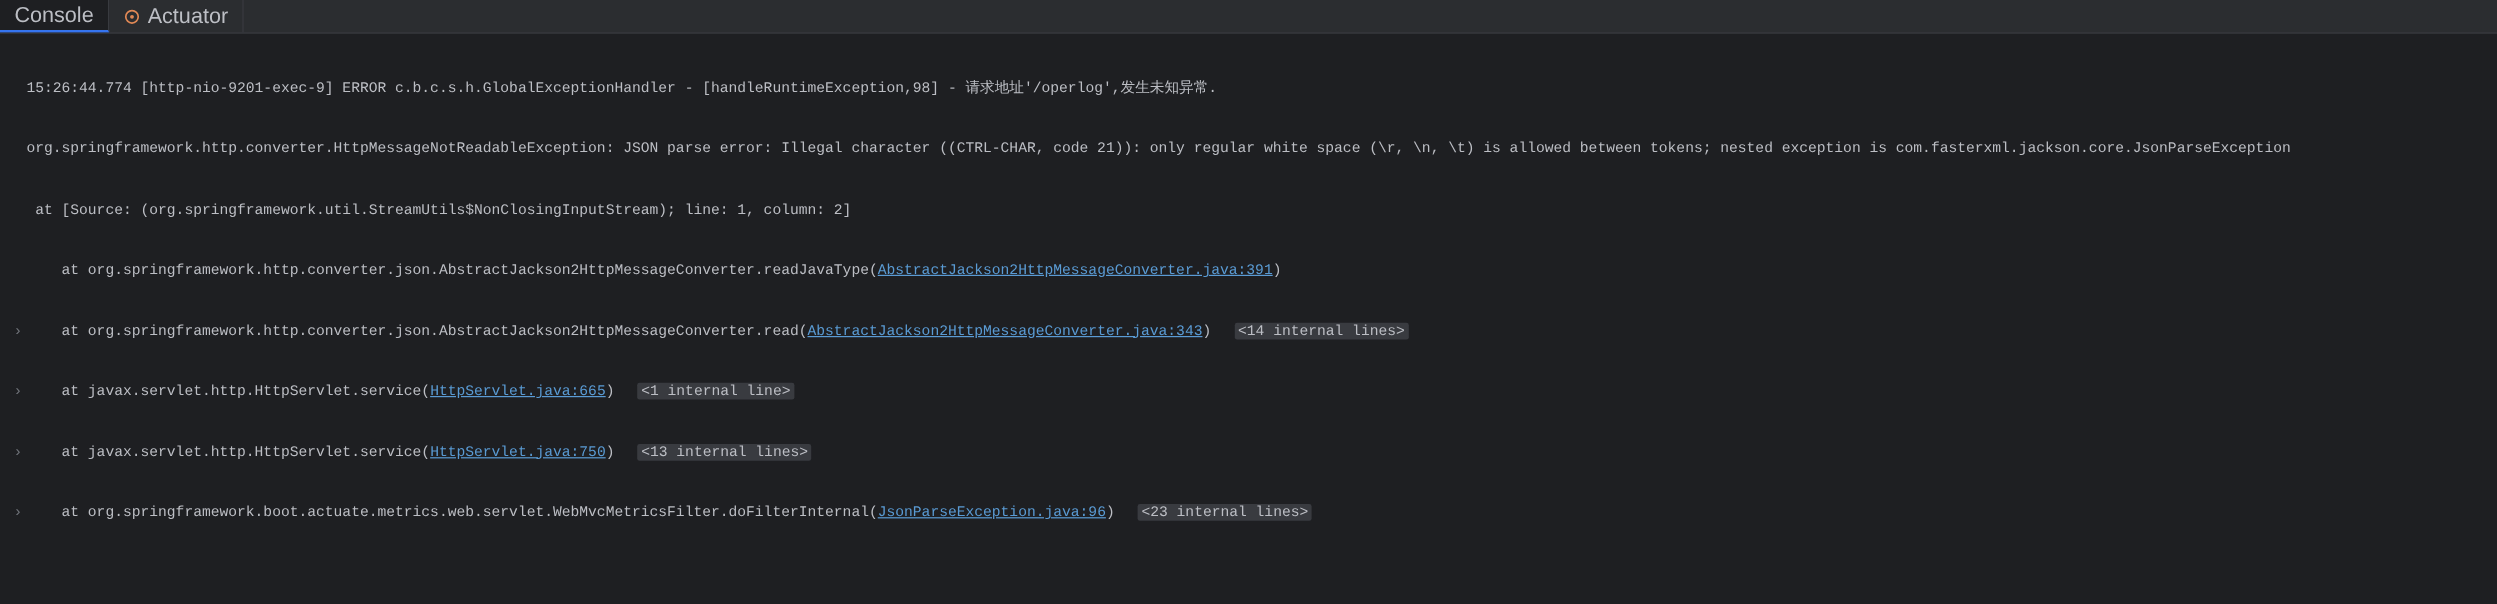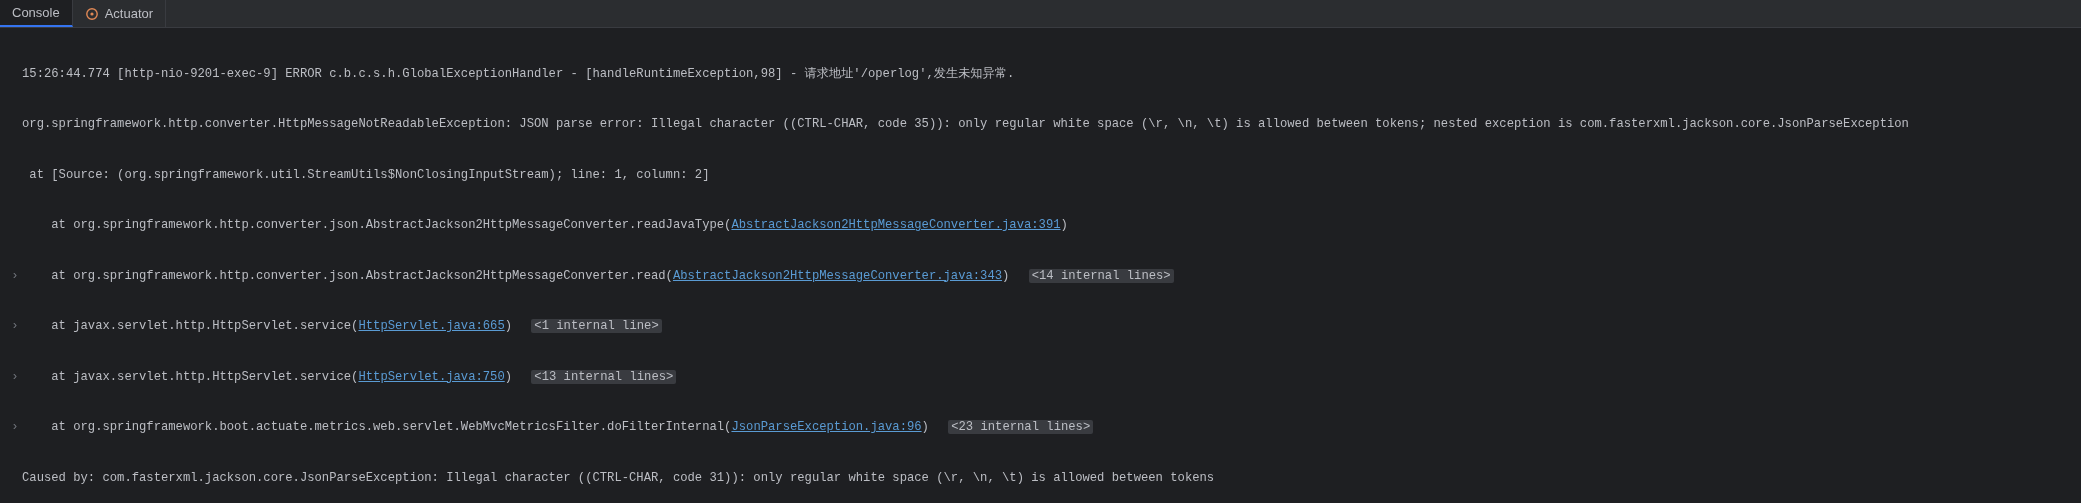--- a/index.html
+++ b/index.html
@@ -21,21 +21,21 @@
       height: 28px;
       align-items: stretch;
     }
     .tab {
       display: flex;
       align-items: center;
       padding: 0 12px;
       color: #bcbec4;
       cursor: pointer;
       font-family: -apple-system, BlinkMacSystemFont, "Segoe UI", sans-serif;
-      font-size: 13px;
+      font-size: 18px;
       border-right: 1px solid #393b40;
     }
     .tab.active {
       background: #1e1f22;
       border-bottom: 2px solid #3574f0;
     }
     .tab .icon {
       margin-right: 6px;
       display: inline-flex;
       align-items: center;
@@ -87,28 +87,27 @@
           <circle cx="7" cy="7" r="5.2" fill="none" stroke="#e08855" stroke-width="1.4"></circle>
           <circle cx="7" cy="7" r="1.6" fill="#e08855"></circle>
         </svg>
     </span>
     <span>Actuator</span>
   </div>
 </div>
 
 <div class="console">
   <div class="line"><span class="gutter"></span><span class="content">15:26:44.774 [http-nio-9201-exec-9] ERROR c.b.c.s.h.GlobalExceptionHandler - [handleRuntimeException,98] - 请求地址'/operlog',发生未知异常.</span></div>
-  <div class="line"><span class="gutter"></span><span class="content">org.springframework.http.converter.HttpMessageNotReadableException: JSON parse error: Illegal character ((CTRL-CHAR, code 35)): only regular white space (\r, \n, \t) is allowed between tokens; nested exception is com.fasterxml.jackson.core.JsonParseException</span></div>
+  <div class="line"><span class="gutter"></span><span class="content">org.springframework.http.converter.HttpMessageNotReadableException: JSON parse error: Illegal character ((CTRL-CHAR, code 21)): only regular white space (\r, \n, \t) is allowed between tokens; nested exception is com.fasterxml.jackson.core.JsonParseException</span></div>
   <div class="line"><span class="gutter"></span><span class="content"> at [Source: (org.springframework.util.StreamUtils$NonClosingInputStream); line: 1, column: 2]</span></div>
   <div class="line"><span class="gutter"></span><span class="content"><span>    at org.springframework.http.converter.json.AbstractJackson2HttpMessageConverter.readJavaType(</span><span class="link">AbstractJackson2HttpMessageConverter.java:391</span><span>)</span></span></div>
   <div class="line"><span class="gutter">›</span><span class="content"><span>    at org.springframework.http.converter.json.AbstractJackson2HttpMessageConverter.read(</span><span class="link">AbstractJackson2HttpMessageConverter.java:343</span><span>) </span><span class="folded">&lt;14 internal lines&gt;</span></span></div>
   <div class="line"><span class="gutter">›</span><span class="content"><span>    at javax.servlet.http.HttpServlet.service(</span><span class="link">HttpServlet.java:665</span><span>) </span><span class="folded">&lt;1 internal line&gt;</span></span></div>
   <div class="line"><span class="gutter">›</span><span class="content"><span>    at javax.servlet.http.HttpServlet.service(</span><span class="link">HttpServlet.java:750</span><span>) </span><span class="folded">&lt;13 internal lines&gt;</span></span></div>
   <div class="line"><span class="gutter">›</span><span class="content"><span>    at org.springframework.boot.actuate.metrics.web.servlet.WebMvcMetricsFilter.doFilterInternal(</span><span class="link">JsonParseException.java:96</span><span>) </span><span class="folded">&lt;23 internal lines&gt;</span></span></div>
-  <div class="line"><span class="gutter"></span><span class="content">Caused by: com.fasterxml.jackson.core.JsonParseException: Illegal character ((CTRL-CHAR, code 31)): only regular white space (\r, \n, \t) is allowed between tokens</span></div>
   
   
   
   
   
   
   
   
   
   

